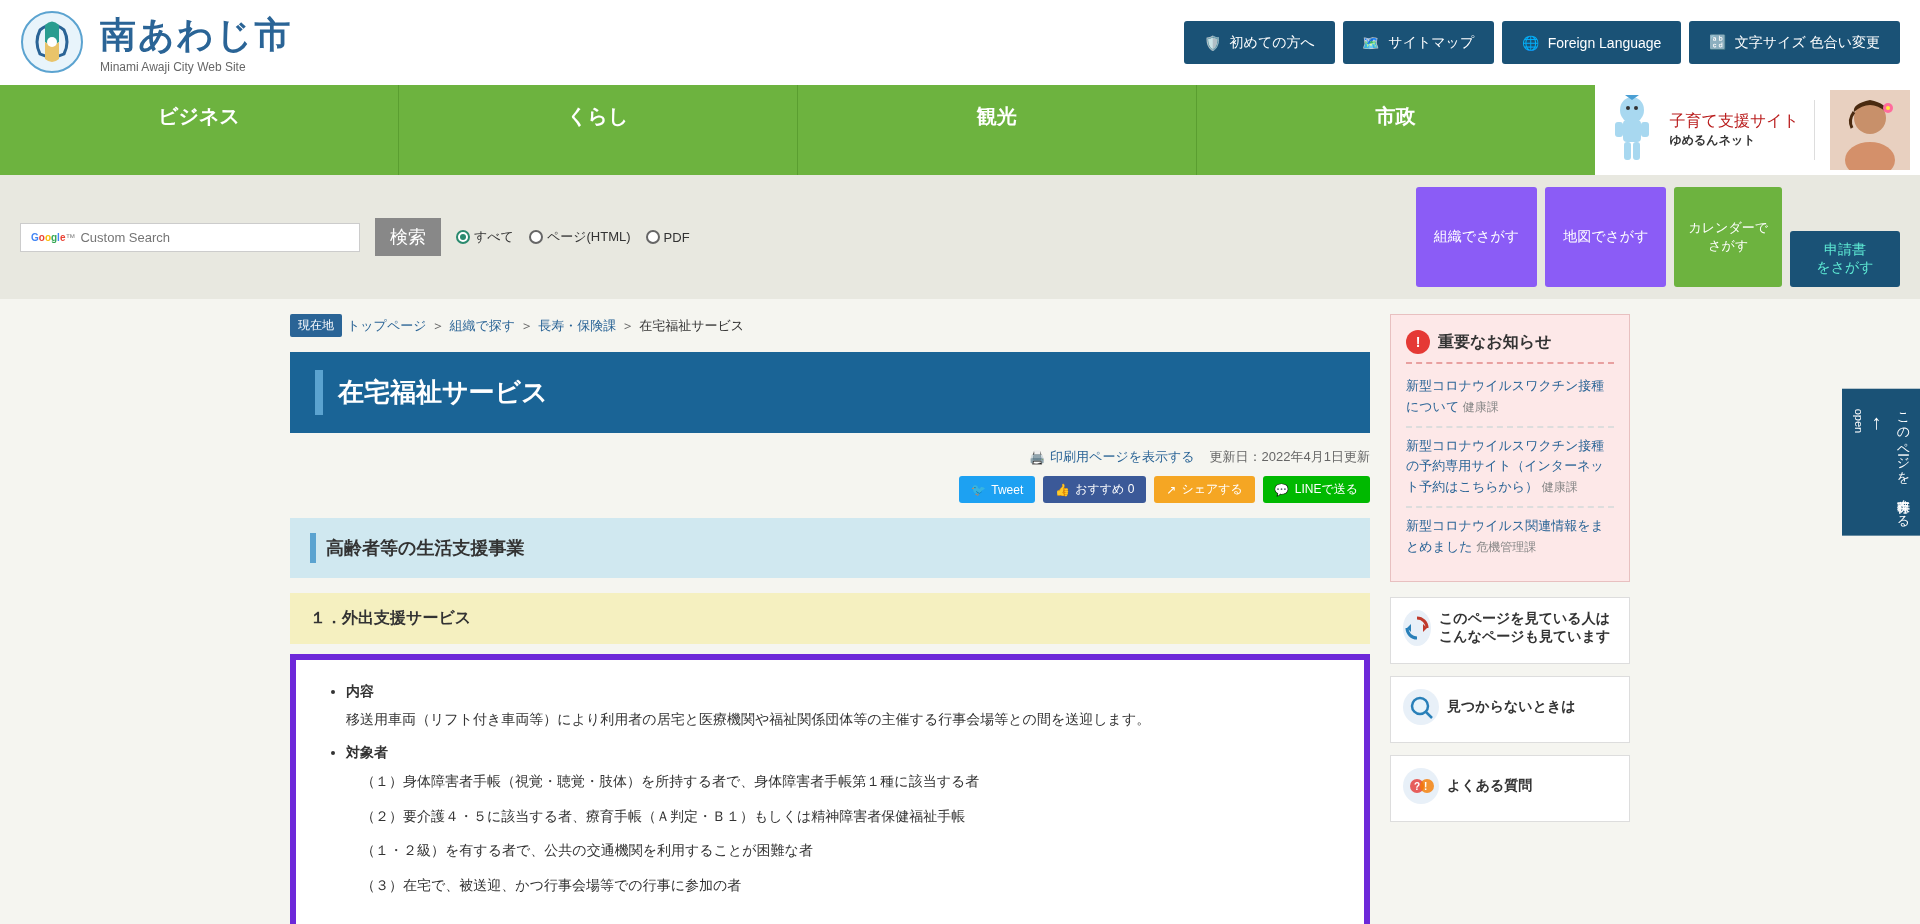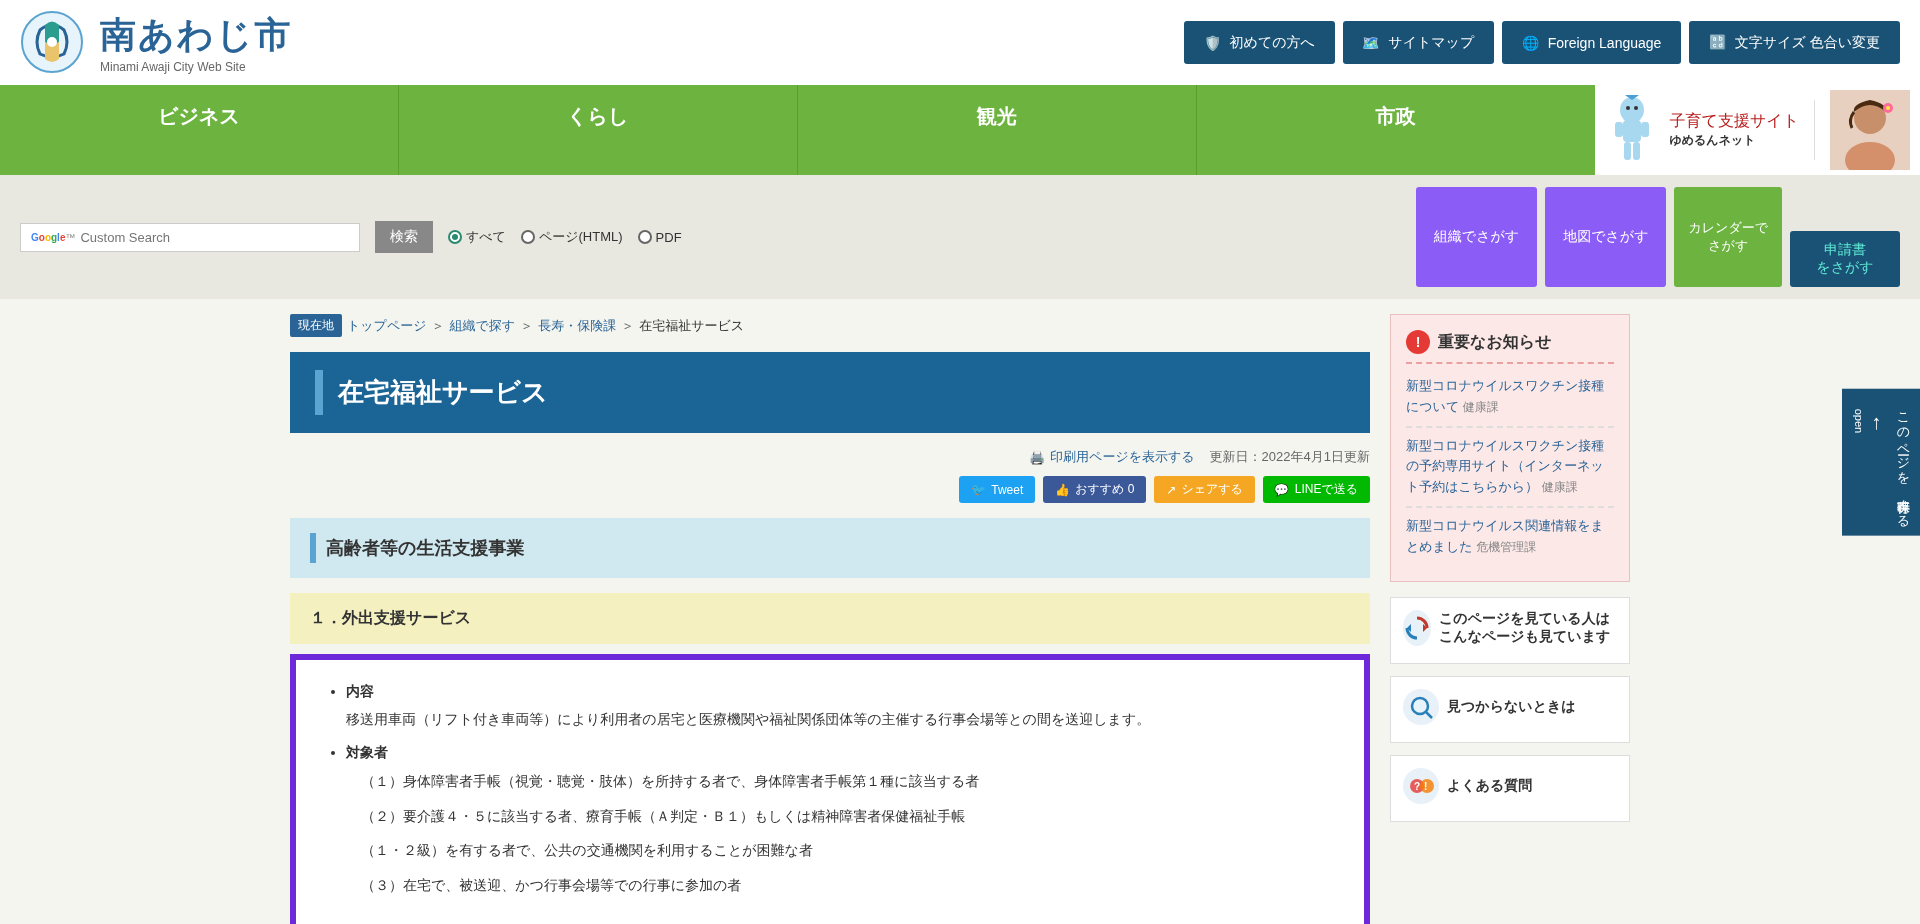--- a/index.html
+++ b/index.html
@@ -21,21 +21,21 @@
     .nav-item:last-child { border-right: none; }
     .nav-banner { background: #fff; padding: 5px 10px; display: flex; align-items: center; gap: 10px; min-width: 280px; }
     .nav-banner-text { font-size: 16px; color: #b91c1c; text-align: center; }
     .nav-banner-title { font-size: 12px; color: #333; font-weight: bold; }
 
     
     .search-bar { background: #e8e8e0; padding: 12px 20px; display: flex; align-items: center; gap: 15px; }
     .search-input-wrap { display: flex; align-items: center; border: 1px solid #ccc; background: #fff; padding: 6px 10px; min-width: 340px; }
     .search-google-label { font-size: 10px; color: #888; margin-right: 5px; }
     .search-input { border: none; outline: none; font-size: 13px; width: 220px; font-family: inherit; }
-    .search-btn { background: #888; color: #fff; border: none; padding: 7px 15px; font-size: 14px; cursor: pointer; font-family: inherit; }
+    .search-btn { background: #888; color: #fff; border: none; padding: 7px 15px; font-size: 18px; cursor: pointer; font-family: inherit; }
     .radio-group { display: flex; align-items: center; gap: 15px; }
     .radio-item { display: flex; align-items: center; gap: 4px; font-size: 13px; cursor: pointer; }
     .radio-circle { width: 14px; height: 14px; border-radius: 50%; border: 2px solid #666; background: #fff; display: inline-block; position: relative; }
     .radio-circle.checked { border-color: #2a8a6e; }
     .radio-circle.checked::after { content: ''; position: absolute; top: 2px; left: 2px; width: 6px; height: 6px; border-radius: 50%; background: #2a8a6e; }
     .search-right-btns { display: flex; gap: 8px; margin-left: auto; }
     .search-green-btn { background: #8b5cf6; color: #fff; border: none; padding: 10px 18px; font-size: 14px; cursor: pointer; border-radius: 3px; font-family: inherit; min-width: 110px; }
     .search-green-btn-wide { background: #6db33f; color: #fff; border: none; padding: 10px 14px; font-size: 13px; cursor: pointer; border-radius: 3px; font-family: inherit; text-align: center; line-height: 1.4; }
     .search-blue-btn { background: #1a5276; color: #5eead4; border: none; padding: 10px 18px; font-size: 14px; cursor: pointer; border-radius: 3px; font-family: inherit; min-width: 110px; margin-top: 44px; }
 

